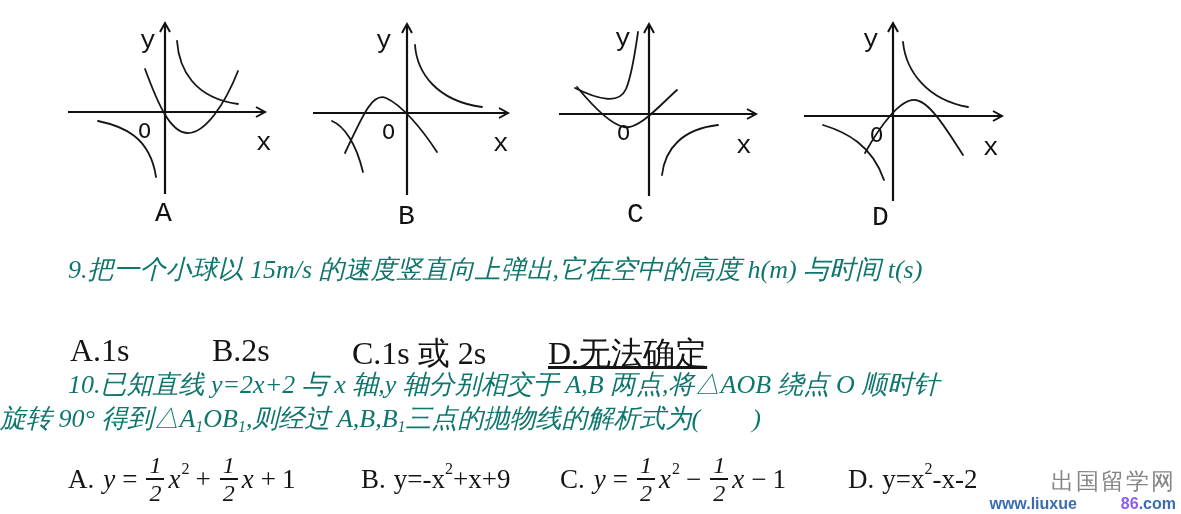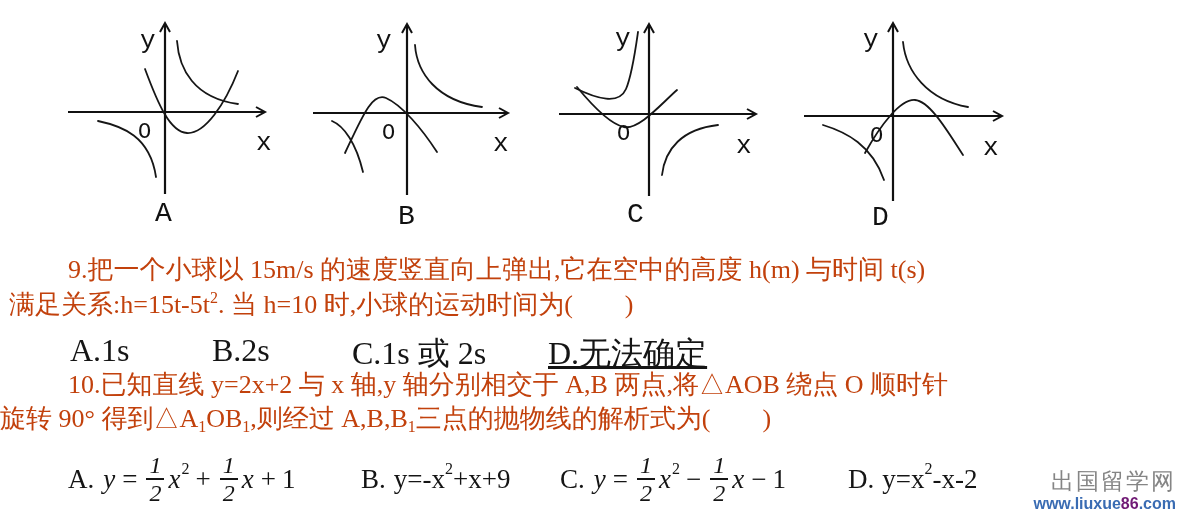--- a/index.html
+++ b/index.html
@@ -3,37 +3,37 @@
 <meta charset="utf-8">
 <style>
   html,body{margin:0;padding:0;background:#fff;}
   .page{position:relative;width:1181px;height:514px;background:#ffffff;overflow:hidden;
         font-family:"Liberation Serif",serif;color:#1a1a1a;}
   .graph{position:absolute;}
   .graph svg text{font-family:"Liberation Mono",monospace;fill:#111;}
   .axis{stroke:#111;stroke-width:2.2;fill:none;}
   .arrow{stroke:#111;stroke-width:2;fill:none;stroke-linejoin:miter;}
   .curve{stroke:#161616;stroke-width:1.8;fill:none;stroke-linecap:round;}
-  .textline{position:absolute;white-space:pre;font-size:26px;line-height:30px;color:#c2410c;}
+  .textline{position:absolute;white-space:pre;font-size:26px;line-height:30px;color:#0f766e;font-style:italic;}
   .supsm{font-size:16px;position:relative;top:-10px;}
   .subsm{font-size:16px;position:relative;top:5px;}
   .opt9{position:absolute;top:332px;white-space:pre;font-size:32px;color:#151515;}
   .opt10{position:absolute;top:447px;height:64px;display:flex;align-items:center;
          white-space:pre;font-size:27px;color:#151515;}
   .opt10 .lbl{margin-right:8px;}
   .mi{font-style:italic;padding:0 1px;}
   .eq{margin:0 6px;}
   .op{margin:0 6px;}
   .frac{display:inline-block;text-align:center;font-style:italic;margin:0 3px;vertical-align:middle;}
   .frac .num{display:block;font-size:24px;line-height:26px;padding:0 3px;}
   .frac .den{display:block;font-size:24px;line-height:26px;padding:0 3px;border-top:2px solid #151515;}
   .watermark{position:absolute;right:5px;bottom:2px;text-align:right;line-height:1.0;}
   .wm-site{font-family:"Liberation Sans",sans-serif;font-size:23px;color:#858585;letter-spacing:2px;}
   .wm-url{font-family:"Liberation Sans",sans-serif;font-size:16px;font-weight:bold;color:#3a6cb3;margin-top:3px;}
-  .wm-url .hl{color:#701a75;}
+  .wm-url .hl{color:#8b5cf6;margin-left:44px;}
 </style>
 </head>
 <body>
 
 <div class="page">
 
   <figure class="graph" style="left:60px;top:14px;margin:0;">
     <svg width="215" height="212" viewBox="0 0 215 212">
       <path class="axis" d="M8,98 H204"></path>
       <path class="arrow" d="M196,93 L205,98 L196,103"></path>
@@ -91,21 +91,20 @@
       <path class="curve" d="M23,111 C46,118 72,131 84,166"></path>
       <path class="curve" d="M65,139 C80,112 100,85 115,86 C130,87 148,118 163,141"></path>
       <text x="63" y="33" font-size="26">y</text>
       <text x="183" y="141" font-size="26">x</text>
       <text x="70" y="128" font-size="22">O</text>
       <text x="72" y="211" font-size="28">D</text>
     </svg>
   </figure>
 
   <div class="textline" style="left:68px;top:255px;">9.把一个小球以 15m/s 的速度竖直向上弹出,它在空中的高度 h(m) 与时间 t(s)</div>
-  <div class="textline" style="left:9px;top:290px;"><span>满足关系:h=15t-5t</span><span class="supsm">2</span><span>. 当 h=10 时,小球的运动时间为(        )</span></div>
 
   <div class="opt9" style="left:70px;">A.1s</div>
   <div class="opt9" style="left:212px;">B.2s</div>
   <div class="opt9" style="left:340px;margin-left:12px;">C.1s 或 2s</div>
   <div class="opt9" style="left:548px;text-decoration:underline;">D.无法确定</div>
 
   <div class="textline" style="left:68px;top:370px;">10.已知直线 y=2x+2 与 x 轴,y 轴分别相交于 A,B 两点,将△AOB 绕点 O 顺时针</div>
   <div class="textline" style="left:0;top:404px;"><span>旋转 90° 得到△A</span><span class="subsm">1</span><span>OB</span><span class="subsm">1</span><span>,则经过 A,B,B</span><span class="subsm">1</span><span>三点的抛物线的解析式为(        )</span></div>
 
   <div class="opt10" style="left:68px;">

